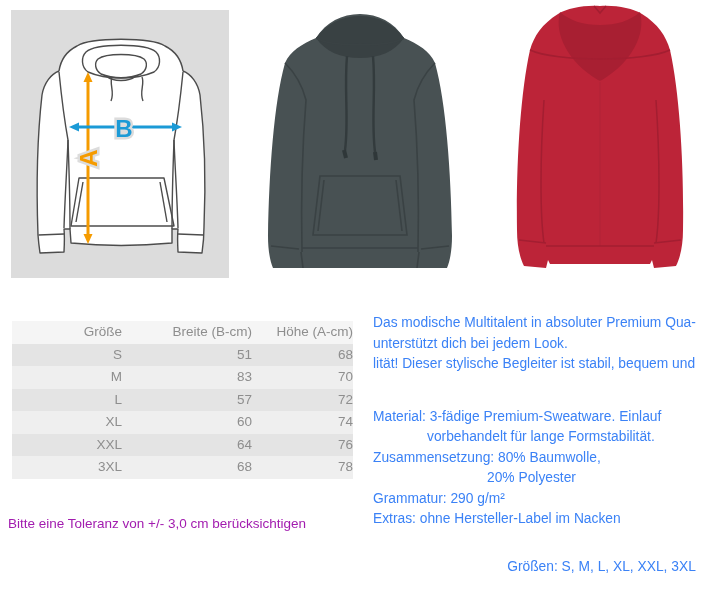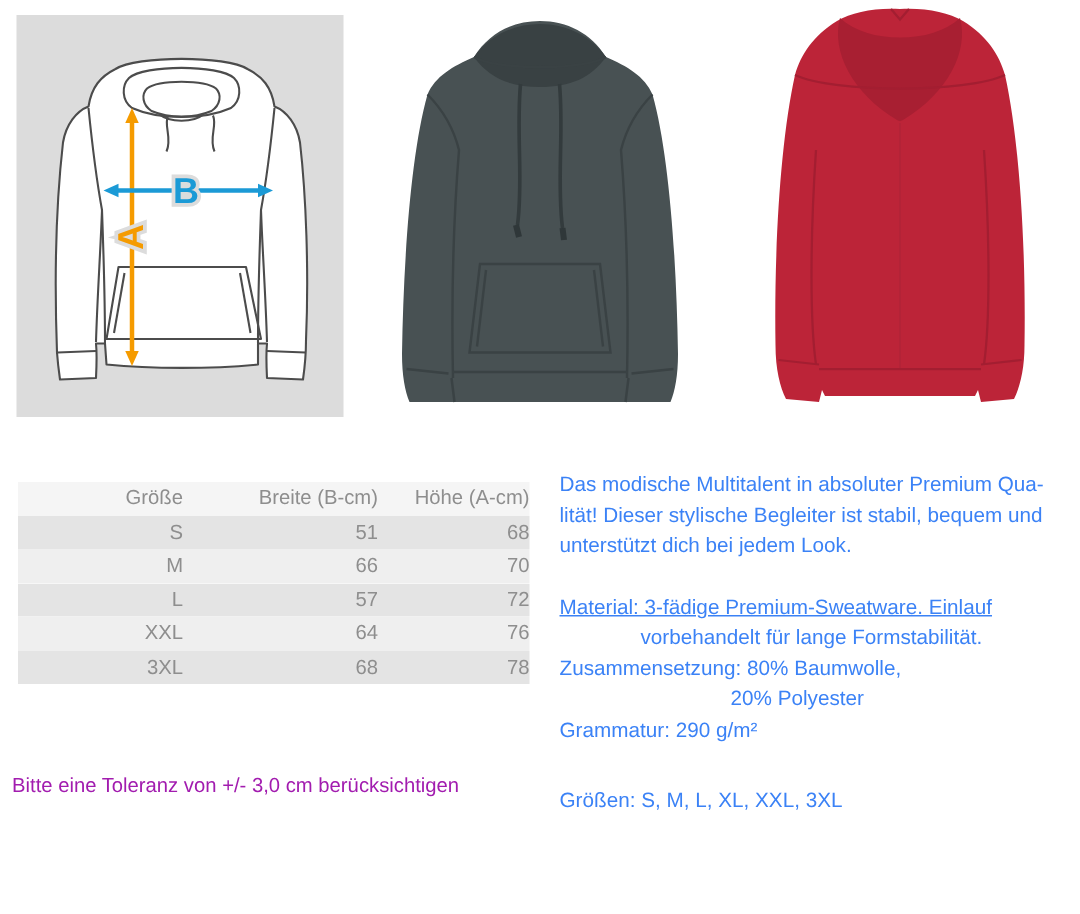--- a/index.html
+++ b/index.html
@@ -29,22 +29,22 @@
   table.sizes thead tr{background:#f5f5f5;}
   table.sizes tbody tr:nth-child(odd){background:#e4e4e4;}
   table.sizes tbody tr:nth-child(even){background:#efefef;}
   .col-size{width:110px;} .col-w{width:130px;} .col-h{width:101px;}
 
   .tolerance{position:absolute;left:8px;top:216px;font-size:13.5px;color:#a21caf;white-space:nowrap;}
 
   .desc{position:absolute;left:13px;top:13px;font-size:13.8px;color:#3b82f6;
         line-height:20.5px;}
   .desc .line{white-space:nowrap;}
-  .desc .block-gap{margin-top:20px;text-decoration:underline;}
-  .desc .sizes-gap{margin-top:27px;}
+  .desc .block-gap{margin-top:32px;}
+  .desc .sizes-gap{margin-top:27px;text-align:right;}
   .ind-a{padding-left:54px;}   
   .ind-b{padding-left:114px;}  
   .ind-c{padding-left:40px;}   
 </style>
 </head>
 <body>
 
 <div class="page">
 
   <div class="top-row">
@@ -227,53 +227,59 @@
           </tr>
         </thead>
         <tbody>
           <tr>
             <td>S</td>
             <td>51</td>
             <td>68</td>
           </tr>
           <tr>
             <td>M</td>
-            <td>66</td>
+            <td>83</td>
             <td>70</td>
           </tr>
           <tr>
             <td>L</td>
             <td>57</td>
             <td>72</td>
           </tr>
           <tr>
+            <td>XL</td>
+            <td>60</td>
+            <td>74</td>
+          </tr>
+          <tr>
             <td>XXL</td>
             <td>64</td>
             <td>76</td>
           </tr>
           <tr>
             <td>3XL</td>
             <td>68</td>
             <td>78</td>
           </tr>
         </tbody>
       </table>
       <div class="tolerance">Bitte eine Toleranz von +/- 3,0 cm berücksichtigen</div>
     </div>
 
     <div class="right-col">
       <div class="desc">
         <div class="line">Das modische Multitalent in absoluter Premium Qua-</div>
+        <div class="line">unterstützt dich bei jedem Look.</div>
         <div class="line">lität! Dieser stylische Begleiter ist stabil, bequem und</div>
-        <div class="line">unterstützt dich bei jedem Look.</div>
 
         <div class="line block-gap">Material: 3-fädige Premium-Sweatware. Einlauf</div>
         <div class="line ind-a">vorbehandelt für lange Formstabilität.</div>
         <div class="line">Zusammensetzung: 80% Baumwolle,</div>
         <div class="line ind-b">20% Polyester</div>
         <div class="line">Grammatur: 290 g/m²</div>
+        <div class="line">Extras: ohne Hersteller-Label im Nacken</div>
 
         <div class="line sizes-gap">Größen: S, M, L, XL, XXL, 3XL</div>
       </div>
     </div>
   </div>
 
 </div>
 
 </body></html>

